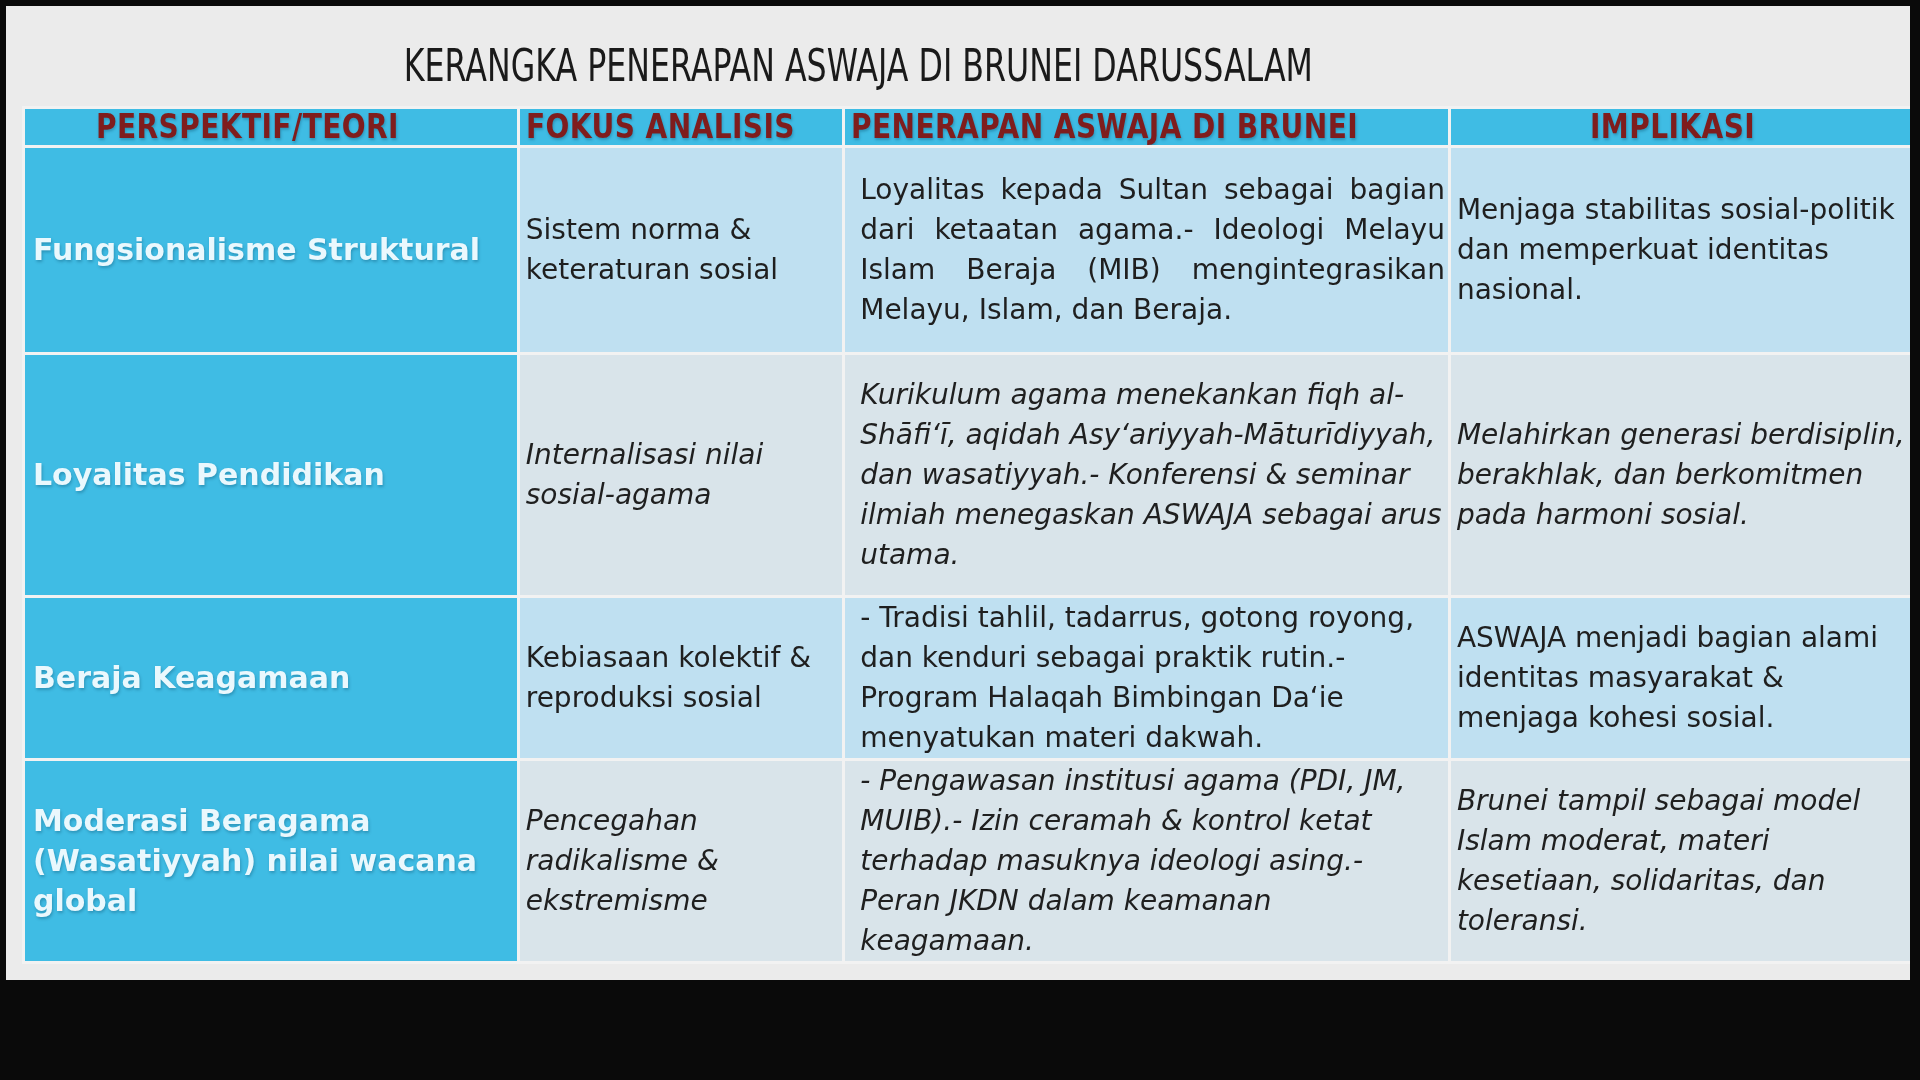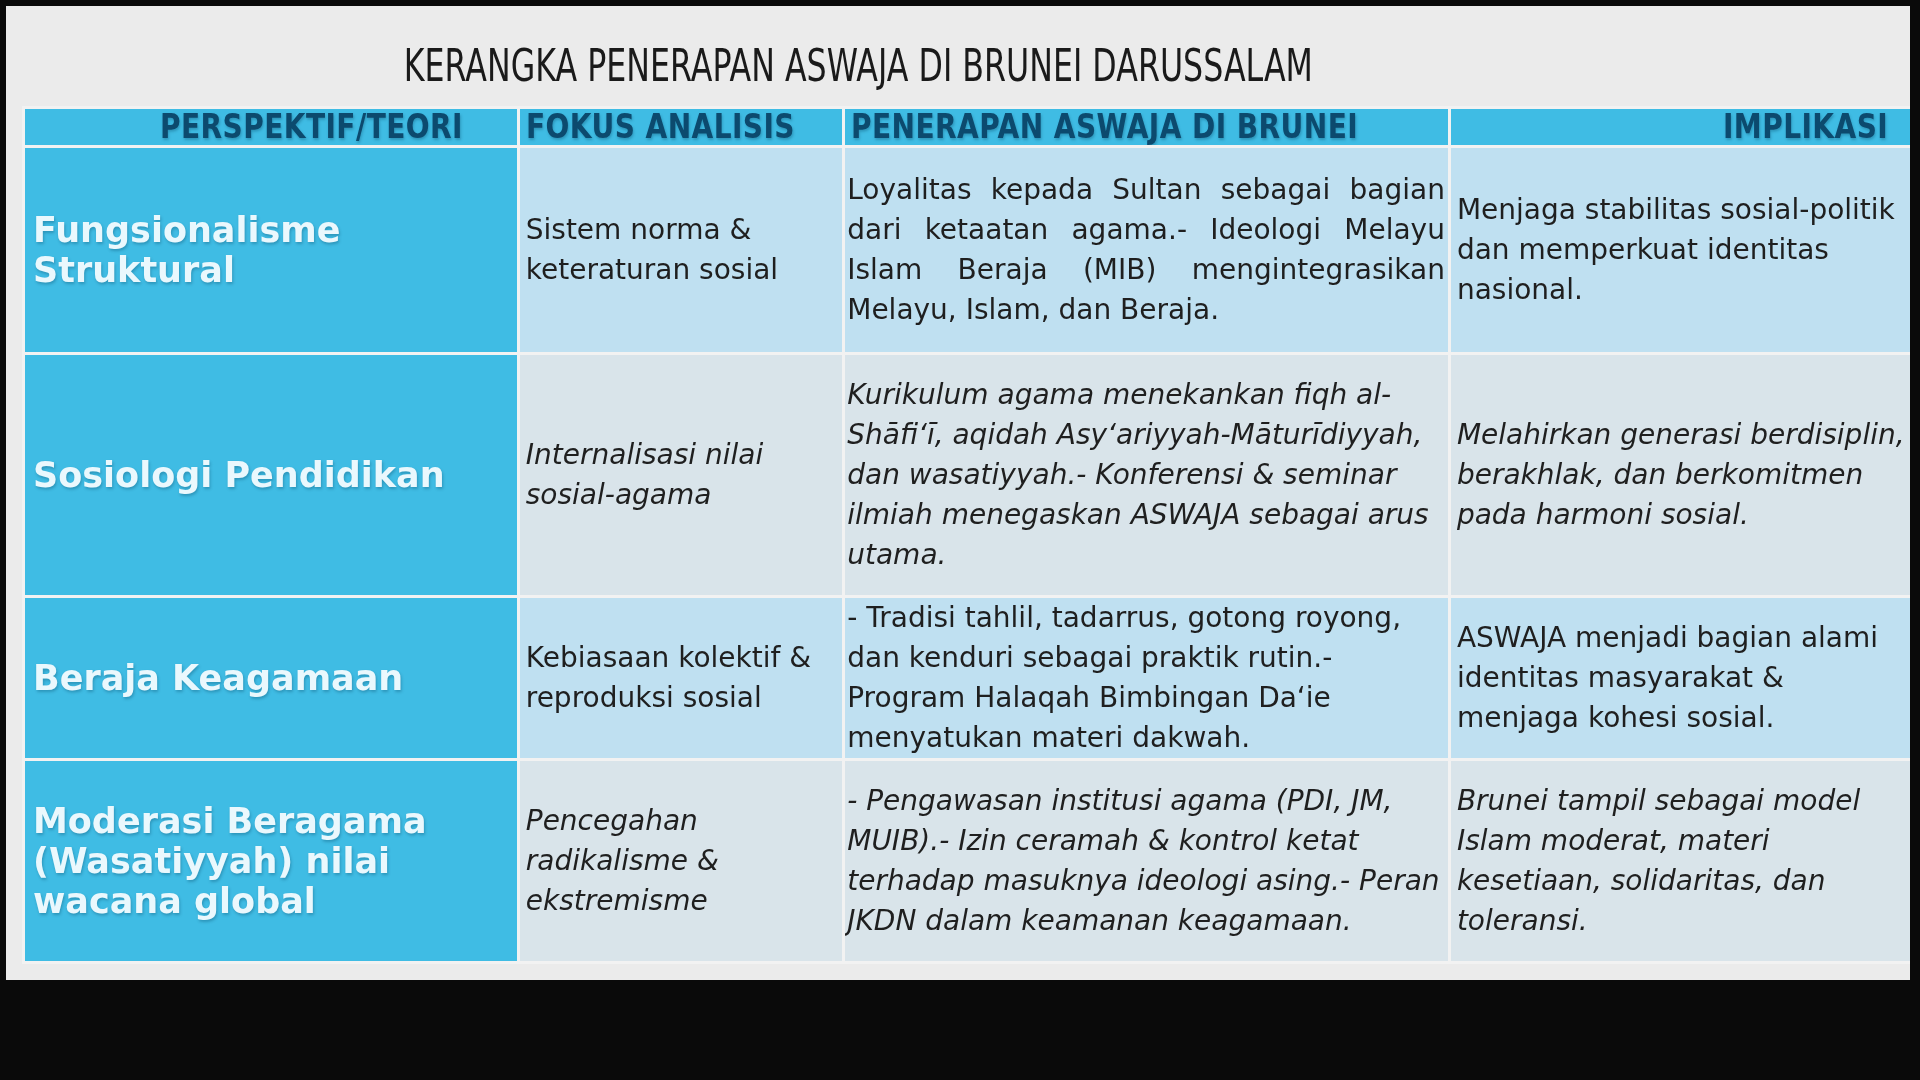--- a/index.html
+++ b/index.html
@@ -50,22 +50,22 @@
     table-layout: fixed;
     background: #f2f2f2;
   }
   table.aswaja td, table.aswaja th {
     margin: 0;
     overflow: hidden;
   }
   
   th.hdr {
     background: #3fbce4;
-    color: #0c4a6e;
-    text-align: right;
+    color: #7f1d1d;
+    text-align: center;
     vertical-align: middle;
     padding: 0 0 0 6px;
     height: 36px;
     font-weight: 700;
   }
   th.hdr .cond {
     display: inline-block;
     font-size: 33px;
     line-height: 36px;
     transform: scaleX(0.85);
@@ -73,38 +73,38 @@
     white-space: nowrap;
     letter-spacing: 0.5px;
     text-shadow: 1px 2px 3px rgba(0,60,90,0.30);
   }
   th.hdr.hdr-implikasi { }
 
   
   td.persp {
     background: #3fbce4;
     color: #eaf8fd;
-    font-size: 35px;
+    font-size: 30px;
     font-weight: 700;
     line-height: 40px;
     vertical-align: middle;
     padding: 0 10px 0 8px;
     text-shadow: 1px 2px 3px rgba(0,60,90,0.30);
   }
   
   td.body-cell {
     color: #1f1f1f;
     font-size: 28px;
     line-height: 40px;
     vertical-align: middle;
     padding: 0 6px 0 6px;
   }
   tr.row-light td.body-cell { background: #bfe0f1; }
   tr.row-muted td.body-cell { background: #d9e4ea; font-style: italic; }
-  td.cell-penerapan { padding-left: 2px; padding-right: 3px; }
+  td.cell-penerapan { padding-left: 15px; padding-right: 3px; }
   td.justify { text-align: justify; text-justify: inter-word; }
 </style>
 </head>
 <body>
 
 <div class="stage">
 
   <div class="title-wrap">
     <span class="title-text">KERANGKA PENERAPAN ASWAJA DI BRUNEI DARUSSALAM</span>
   </div>
@@ -133,21 +133,21 @@
       </tr>
     </thead>
     <tbody>
       <tr class="row-light" style="height:204px">
         <td class="persp">Fungsionalisme Struktural</td>
         <td class="body-cell">Sistem norma &amp; keteraturan sosial</td>
         <td class="body-cell cell-penerapan justify">Loyalitas kepada Sultan sebagai bagian dari ketaatan agama.- Ideologi Melayu Islam Beraja (MIB) mengintegrasikan Melayu, Islam, dan Beraja.</td>
         <td class="body-cell">Menjaga stabilitas sosial-politik dan memperkuat identitas nasional.</td>
       </tr>
       <tr class="row-muted" style="height:240px">
-        <td class="persp">Sosiologi Pendidikan</td>
+        <td class="persp">Loyalitas Pendidikan</td>
         <td class="body-cell">Internalisasi nilai sosial-agama</td>
         <td class="body-cell cell-penerapan">Kurikulum agama menekankan fiqh al-Shāfi‘ī, aqidah Asy‘ariyyah-Māturīdiyyah, dan wasatiyyah.- Konferensi &amp; seminar ilmiah menegaskan ASWAJA sebagai arus utama.</td>
         <td class="body-cell">Melahirkan generasi berdisiplin, berakhlak, dan berkomitmen pada harmoni sosial.</td>
       </tr>
       <tr class="row-light" style="height:156px">
         <td class="persp">Beraja Keagamaan</td>
         <td class="body-cell">Kebiasaan kolektif &amp; reproduksi sosial</td>
         <td class="body-cell cell-penerapan">- Tradisi tahlil, tadarrus, gotong royong, dan kenduri sebagai praktik rutin.- Program Halaqah Bimbingan Da‘ie menyatukan materi dakwah.</td>
         <td class="body-cell">ASWAJA menjadi bagian alami identitas masyarakat &amp; menjaga kohesi sosial.</td>
       </tr>

